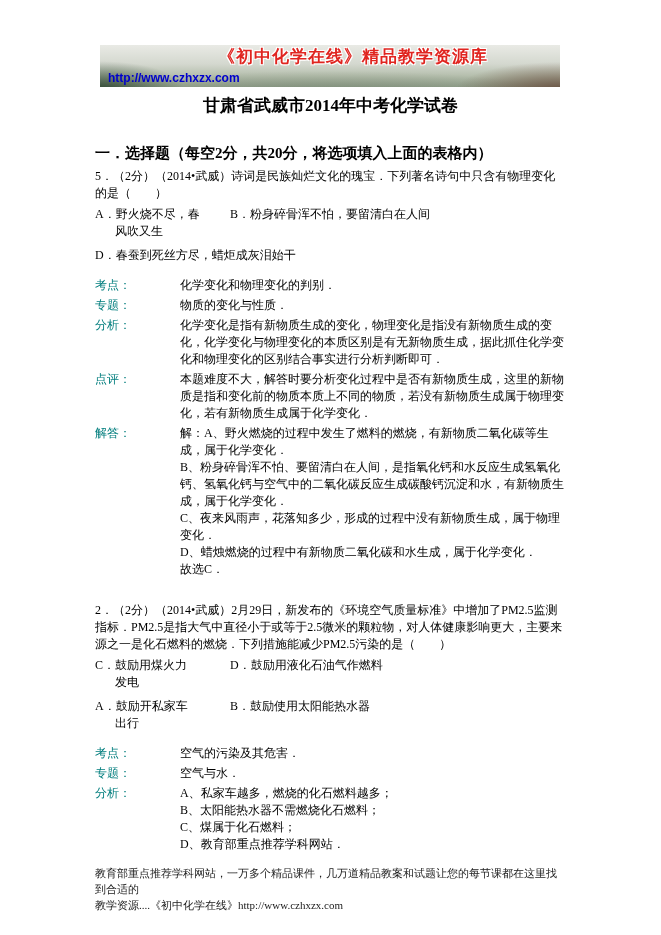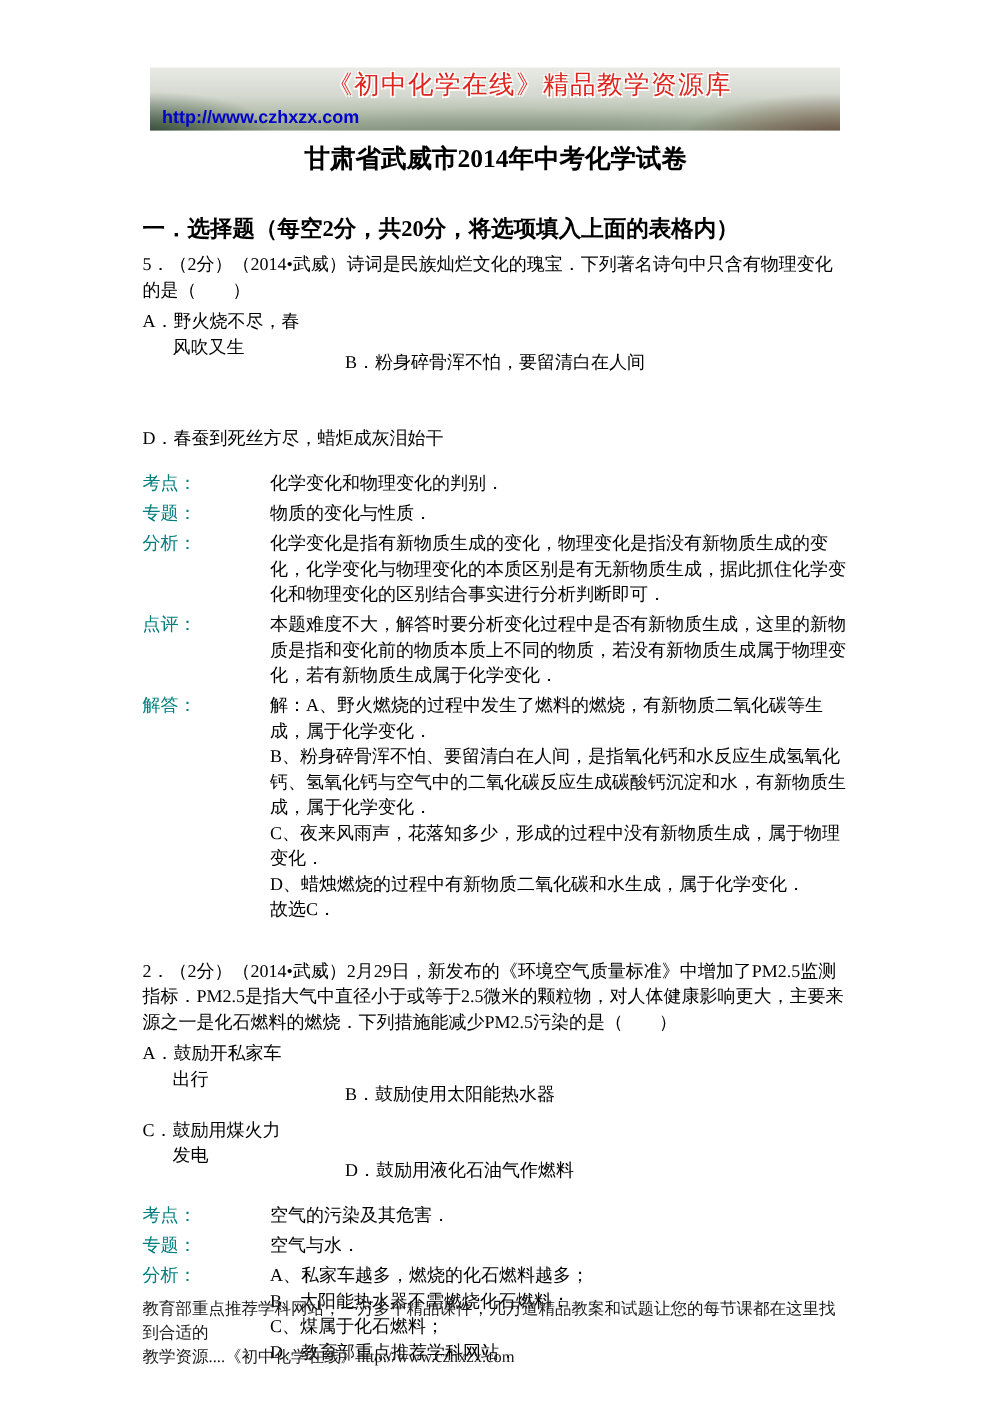--- a/index.html
+++ b/index.html
@@ -26,21 +26,21 @@
       radial-gradient(ellipse 120px 40px at 0% 105%, rgba(35,60,40,0.85), rgba(35,60,40,0) 70%),
       radial-gradient(ellipse 150px 42px at 100% 110%, rgba(95,60,45,0.8), rgba(95,60,45,0) 70%),
       radial-gradient(ellipse 300px 30px at 50% 115%, rgba(110,125,105,0.55), rgba(110,125,105,0) 75%),
       linear-gradient(180deg, #e9eae5 0%, #d4d8cf 45%, #b3bdab 75%, #93a18d 100%);
   }
   .banner-title {
     position: absolute;
     top: 3px; left: 0; right: 0;
     text-align: center;
     font-size: 17px;
-    font-weight: normal;
+    font-weight: bold;
     letter-spacing: 1px;
     color: var(--banner-title, #e02520);
     text-shadow: 1px 1px 0 #fff, -1px -1px 0 #fff, 1px -1px 0 #fff, -1px 1px 0 #fff;
     white-space: nowrap;
     padding-left: 46px;
   }
   .banner-url {
     position: absolute;
     left: 8px; bottom: 0px;
     font-size: 12px;
@@ -72,21 +72,21 @@
   .stem { margin: 6px 0 0 0; }
 
   .options { margin-top: 4px; }
   .opt-row { display: flex; margin-bottom: 7px; }
   .opt {
     white-space: pre-line;
     padding-left: 20px;
     text-indent: -20px;
   }
   .opt-c1 { flex: 0 0 115px; }
-  .opt-c2 { flex: 1; margin-top: 27px; }
+  .opt-c2 { flex: 1; }
 
   .analysis { margin-top: 13px; }
   .arow { display: flex; margin-bottom: 3px; }
   .alabel {
     flex: 0 0 85px;
     color: var(--label-accent, #007d7d);
   }
   .acontent {
     flex: 1;
     white-space: pre-line;
@@ -159,28 +159,28 @@
 D、蜡烛燃烧的过程中有新物质二氧化碳和水生成，属于化学变化．
 故选C．</div>
         </div>
       </div>
     </section>
 
     <section class="question">
       <p class="stem">2．（2分）（2014•武威）2月29日，新发布的《环境空气质量标准》中增加了PM2.5监测指标．PM2.5是指大气中直径小于或等于2.5微米的颗粒物，对人体健康影响更大，主要来源之一是化石燃料的燃烧．下列措施能减少PM2.5污染的是（　　）</p>
       <div class="options">
         <div class="opt-row">
+          <div class="opt opt-c1">C．鼓励用煤火力
+发电</div>
+          <div class="opt opt-c2">D．鼓励用液化石油气作燃料</div>
+        </div>
+        <div class="opt-row">
           <div class="opt opt-c1">A．鼓励开私家车
 出行</div>
           <div class="opt opt-c2">B．鼓励使用太阳能热水器</div>
-        </div>
-        <div class="opt-row">
-          <div class="opt opt-c1">C．鼓励用煤火力
-发电</div>
-          <div class="opt opt-c2">D．鼓励用液化石油气作燃料</div>
         </div>
       </div>
       <div class="analysis">
         <div class="arow">
           <div class="alabel">考点：</div>
           <div class="acontent">空气的污染及其危害．</div>
         </div>
         <div class="arow">
           <div class="alabel">专题：</div>
           <div class="acontent">空气与水．</div>

